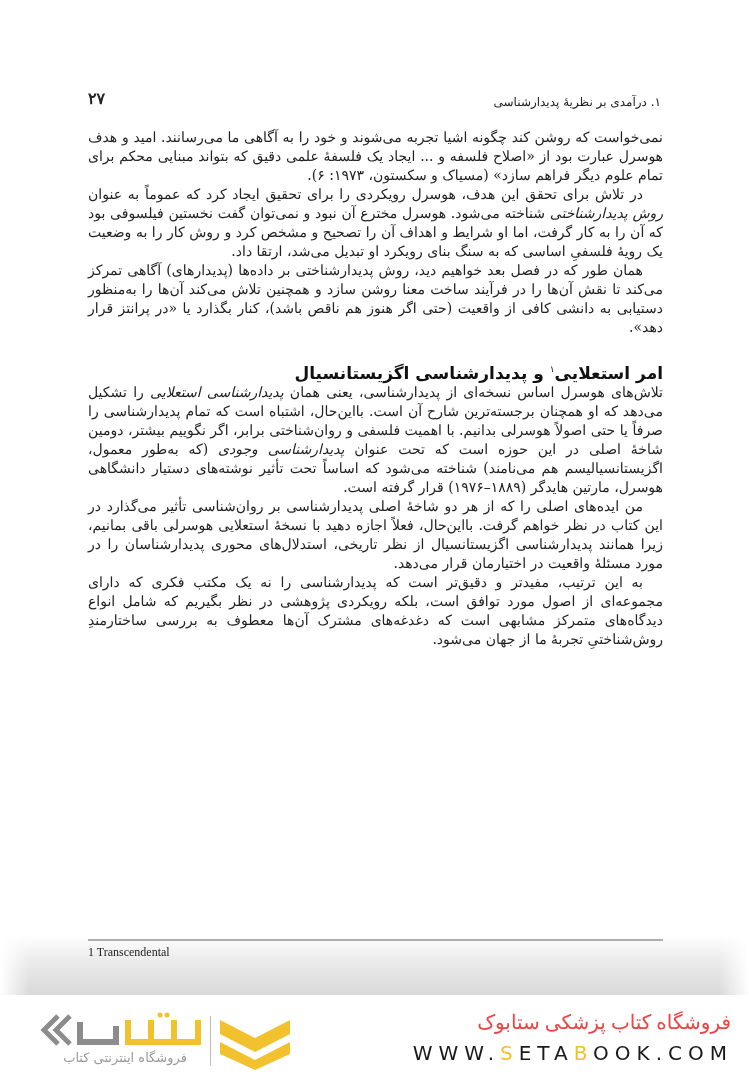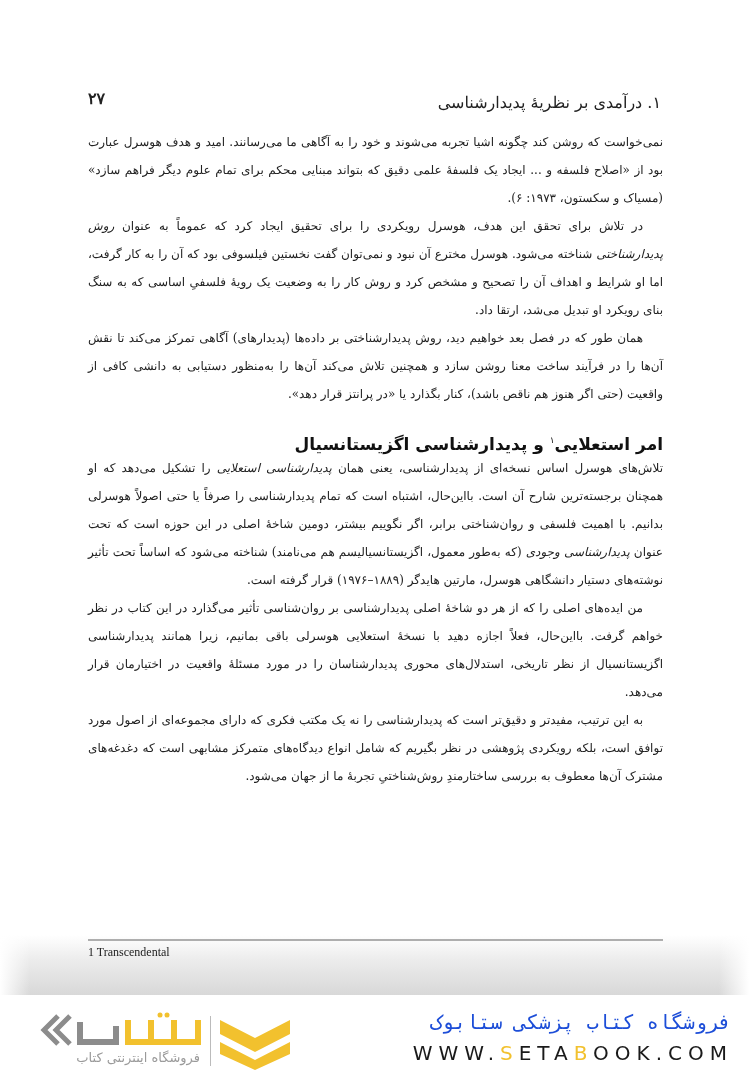--- a/index.html
+++ b/index.html
@@ -14,29 +14,29 @@
       content: ""; position: absolute; top: 935px; bottom: 0; width: 30px;
     }
     .page::before { left: 0; background: linear-gradient(to right, #ffffff, rgba(255,255,255,0)); }
     .page::after { right: 0; background: linear-gradient(to left, #ffffff, rgba(255,255,255,0)); }
 
     .running-header {
       position: absolute; top: 88px; left: 88px; right: 88px; height: 20px;
       direction: rtl; display: flex; align-items: center; justify-content: space-between;
       font-size: 12px; color: #222;
     }
-    .running-header .chapter { font-size: 16px; margin-top: 8px; }
+    .running-header .chapter { font-size: 12px; margin-top: 8px; }
     .running-header .page-num { font-weight: bold; font-size: 16px; }
 
     .content {
       position: absolute; top: 128px; left: 88px; width: 575px;
       direction: rtl; text-align: justify; text-align-last: right;
     }
     .para {
-      font-size: 12px; line-height: 28px; margin-bottom: 0;
+      font-size: 14px; line-height: 19px; margin-bottom: 0;
     }
     .para.indent { text-indent: 20px; }
     .para em { font-style: italic; }
 
     .heading {
       direction: rtl; text-align: right;
       font-family: "DejaVu Sans", "Liberation Sans", sans-serif;
       font-weight: bold; font-size: 17px; color: #111;
       margin-top: 26px; 
       padding-right: 0;
@@ -50,34 +50,34 @@
       position: absolute; top: 945px; left: 88px;
       font-family: "Liberation Serif", "DejaVu Serif", serif; font-size: 12px; color: #222;
       direction: ltr;
     }
 
     .banner {
       position: absolute; left: 0; top: 995px; width: 749px; height: 84px; background: #ffffff;
     }
     .banner .store-name {
       position: absolute; right: 18px; top: 15px; direction: rtl;
-      font-family: Liberation Mono, monospace; font-size: 20px; color: #1d4ed8;
+      font-family: Liberation Serif, serif; font-size: 20px; color: #ef4444;
     }
     .banner .url {
       position: absolute; right: 16px; top: 46px; direction: ltr;
       font-family: "DejaVu Sans", "Liberation Sans", sans-serif; font-size: 20px; letter-spacing: 6px; color: #1a1a1a;
     }
     .banner .url .accent { color: #f2c12e; }
 
     .logo { position: absolute; left: 30px; top: 1012px; width: 260px; height: 60px; }
     .logo .divider { position: absolute; left: 180px; top: 4px; width: 1px; height: 50px; background: #bbb; }
     .logo .mark { position: absolute; left: 190px; top: 2px; width: 70px; height: 56px; }
     .logo .word { position: absolute; left: 6px; top: 0px; width: 170px; height: 36px; }
     .logo .tagline {
-      position: absolute; left: 20px; top: 38px; width: 150px; direction: rtl; text-align: right;
+      position: absolute; left: 20px; top: 38px; width: 150px; direction: rtl; text-align: center;
       font-family: "DejaVu Sans", "Liberation Sans", sans-serif; font-size: 13px; color: #9a9a9a;
     }
   </style>
 </head>
 <body>
 
 <div class="page">
 
   <div class="running-header">
     <span class="chapter">۱. درآمدی بر نظریهٔ پدیدارشناسی</span>

